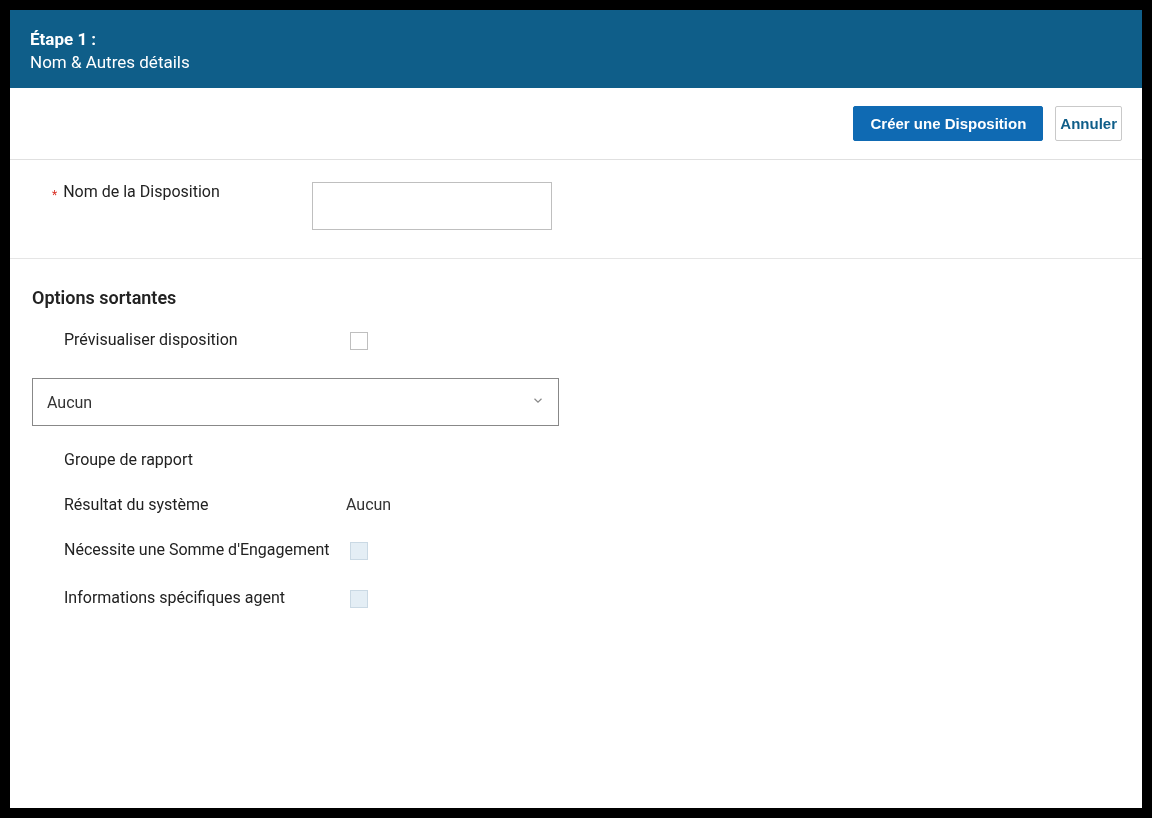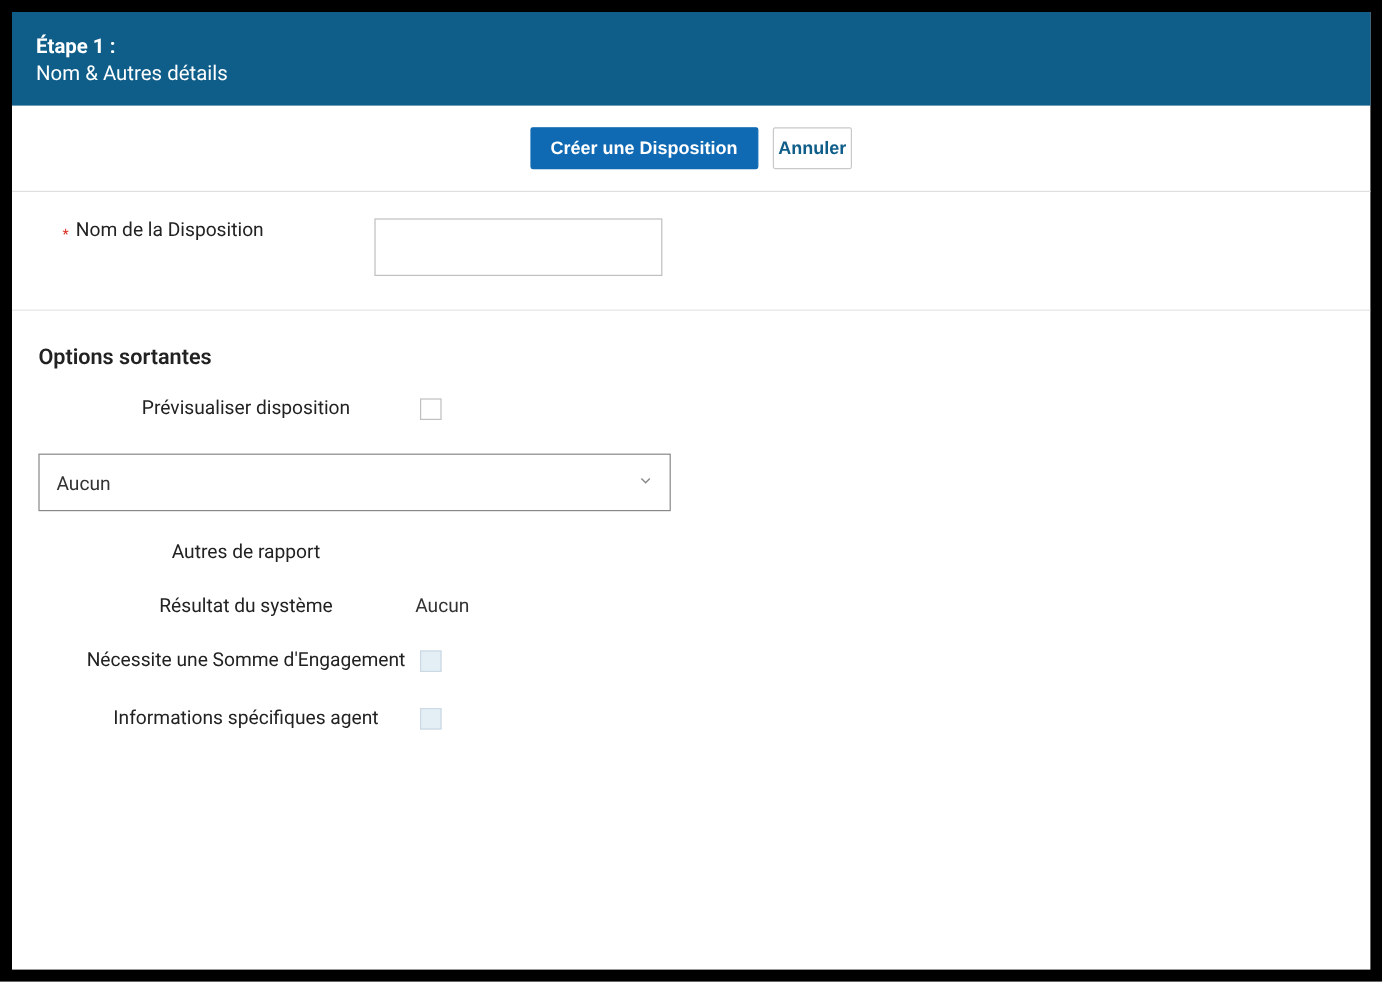--- a/index.html
+++ b/index.html
@@ -32,21 +32,21 @@
       font-size: 17px;
       line-height: 1.3;
     }
     .header-subtitle {
       font-weight: 400;
       font-size: 17px;
       margin-top: 2px;
     }
     .toolbar {
       display: flex;
-      justify-content: center;
+      justify-content: flex-end;
       align-items: center;
       padding: 18px 20px;
       gap: 12px;
       border-bottom: 1px solid #e0e0e0;
     }
     .btn-primary {
       background: #0f6ab3;
       color: #fff;
       border: 1px solid #0f6ab3;
       padding: 8px 16px;
@@ -159,21 +159,20 @@
       color: #333;
     }
     .options-row {
       display: flex;
       align-items: flex-start;
       margin-bottom: 24px;
     }
     .options-row .label-col {
       width: 314px;
       padding-left: 32px;
-      justify-content: center;
     }
     .indent-checkbox {
       padding-left: 4px;
     }
   </style>
 </head>
 <body>
 
 <div class="container">
   <div class="header">
@@ -222,21 +221,21 @@
             <svg viewBox="0 0 24 24" fill="none" stroke-width="2">
                 <polyline points="6 9 12 15 18 9"></polyline>
               </svg>
           </span>
         </div>
       </div>
     </div>
 
     <div class="options-row">
       <div class="label-col">
-        <span class="form-label">Autres de rapport</span>
+        <span class="form-label">Groupe de rapport</span>
       </div>
       <div class="input-col"></div>
     </div>
 
     <div class="options-row">
       <div class="label-col">
         <span class="form-label">Résultat du système</span>
       </div>
       <div class="input-col">
         <span class="static-value">Aucun</span>

